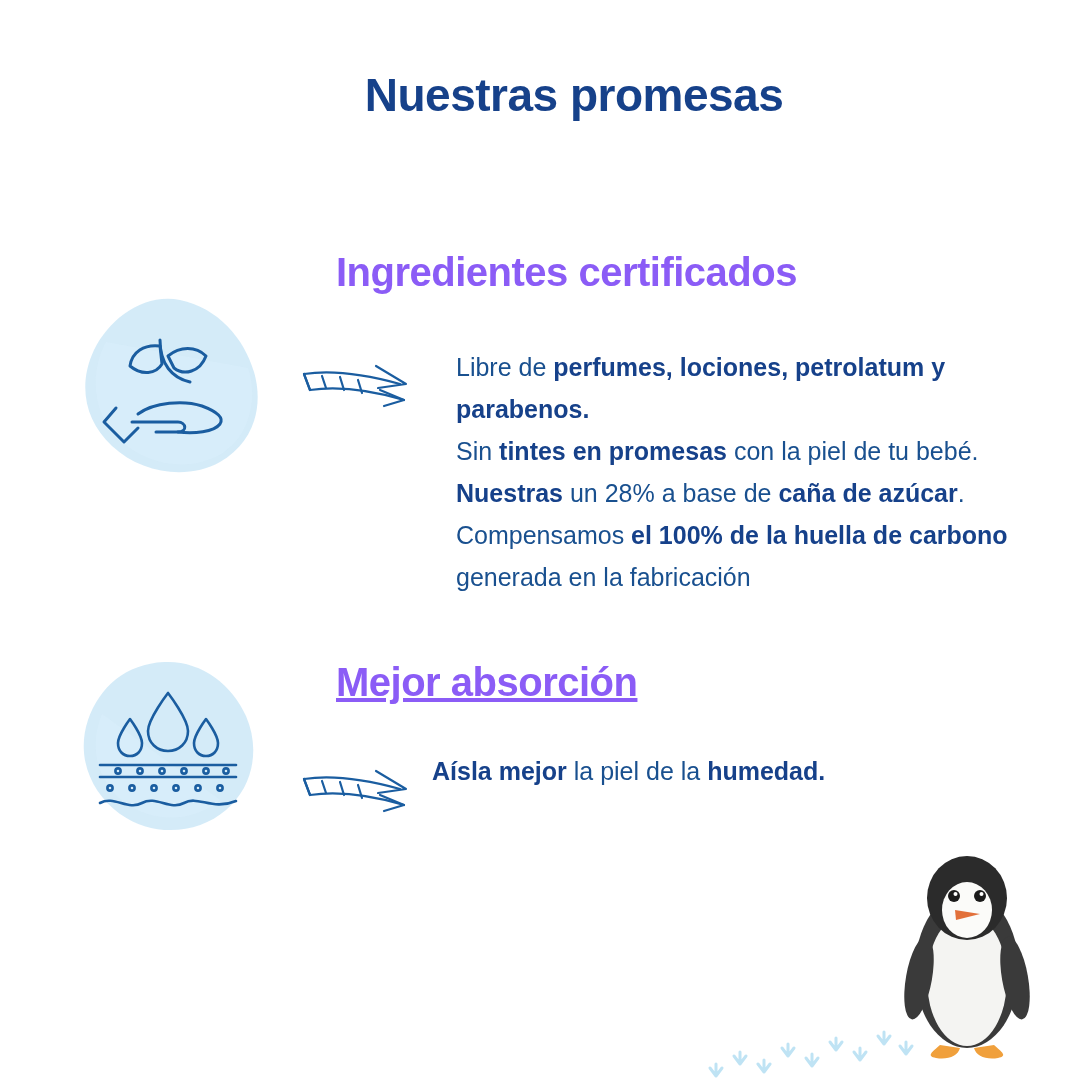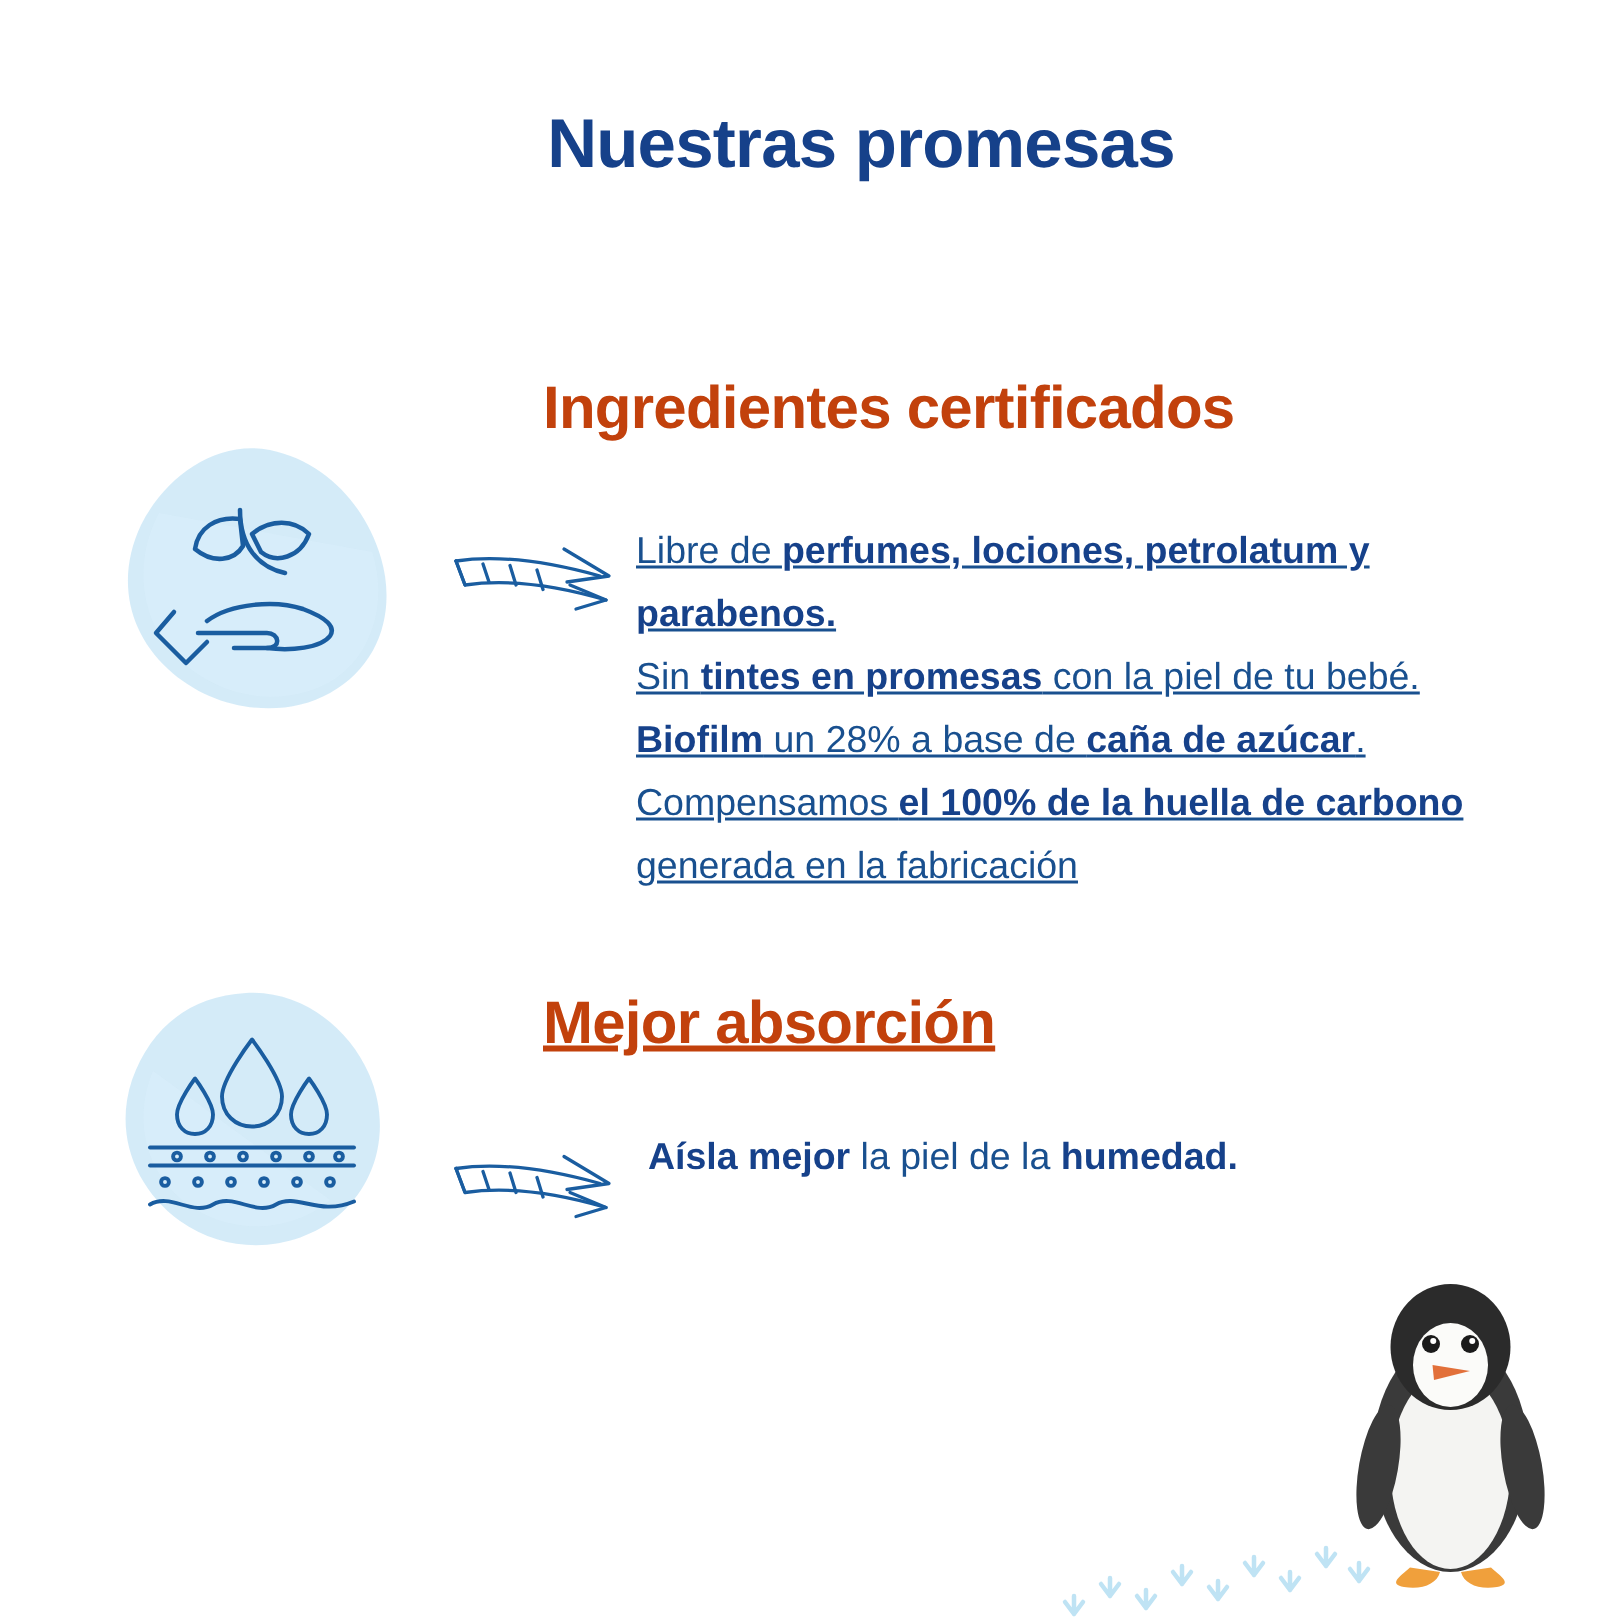--- a/index.html
+++ b/index.html
@@ -65,35 +65,34 @@
   .arrow {
     position: absolute;
   }
   .promise-1 .arrow { left: 300px; top: 110px; }
   .promise-2 .arrow { left: 300px; top: 125px; }
 
   .heading {
     position: absolute;
     font-size: 40px;
     font-weight: bold;
-    color: #c2410c;
+    color: #8b5cf6;
     letter-spacing: -0.5px;
-    margin-left: 26px;
   }
   .promise-1 .heading { left: 336px; top: 0px; }
   .promise-2 .heading { left: 336px; top: 20px; text-decoration: underline; }
 
   .body-text {
     position: absolute;
     font-size: 25px;
     line-height: 42px;
     color: #19508f;
     width: 620px;
   }
-  .promise-1 .body-text { left: 424px; top: 96px; text-decoration: underline; }
+  .promise-1 .body-text { left: 456px; top: 96px; }
   .promise-2 .body-text { left: 432px; top: 110px; }
 
   .body-text b {
     font-weight: bold;
     color: #16418a;
   }
   .line { display: block; }
 
   
   .penguin {
@@ -151,21 +150,21 @@
           <path d="M22 16 L26 28 M40 17 L44 30 M58 20 L62 33"></path>
         </g>
       </svg>
     </div>
 
     <div class="heading">Ingredientes certificados</div>
 
     <div class="body-text">
       <span class="line"><span>Libre de </span><b>perfumes, lociones, petrolatum y parabenos.</b></span>
       <span class="line"><span>Sin </span><b>tintes en promesas</b><span> con la piel de tu bebé.</span></span>
-      <span class="line"><b>Biofilm</b><span> un 28% a base de </span><b>caña de azúcar</b><span>.</span></span>
+      <span class="line"><b>Nuestras</b><span> un 28% a base de </span><b>caña de azúcar</b><span>.</span></span>
       <span class="line"><span>Compensamos </span><b>el 100% de la huella de carbono</b><span> generada en la fabricación</span></span>
     </div>
   </div>
 
   <div class="promise promise-2">
 
     <div class="badge">
       <svg class="blob" viewBox="0 0 220 220">
         <path d="M30 80 C18 116 32 152 62 174 C96 198 140 194 168 170 C196 146 202 108 188 76
                  C174 44 142 20 106 22 C68 24 42 46 30 80 Z" fill="#cfe9f7" opacity="0.9"></path>

